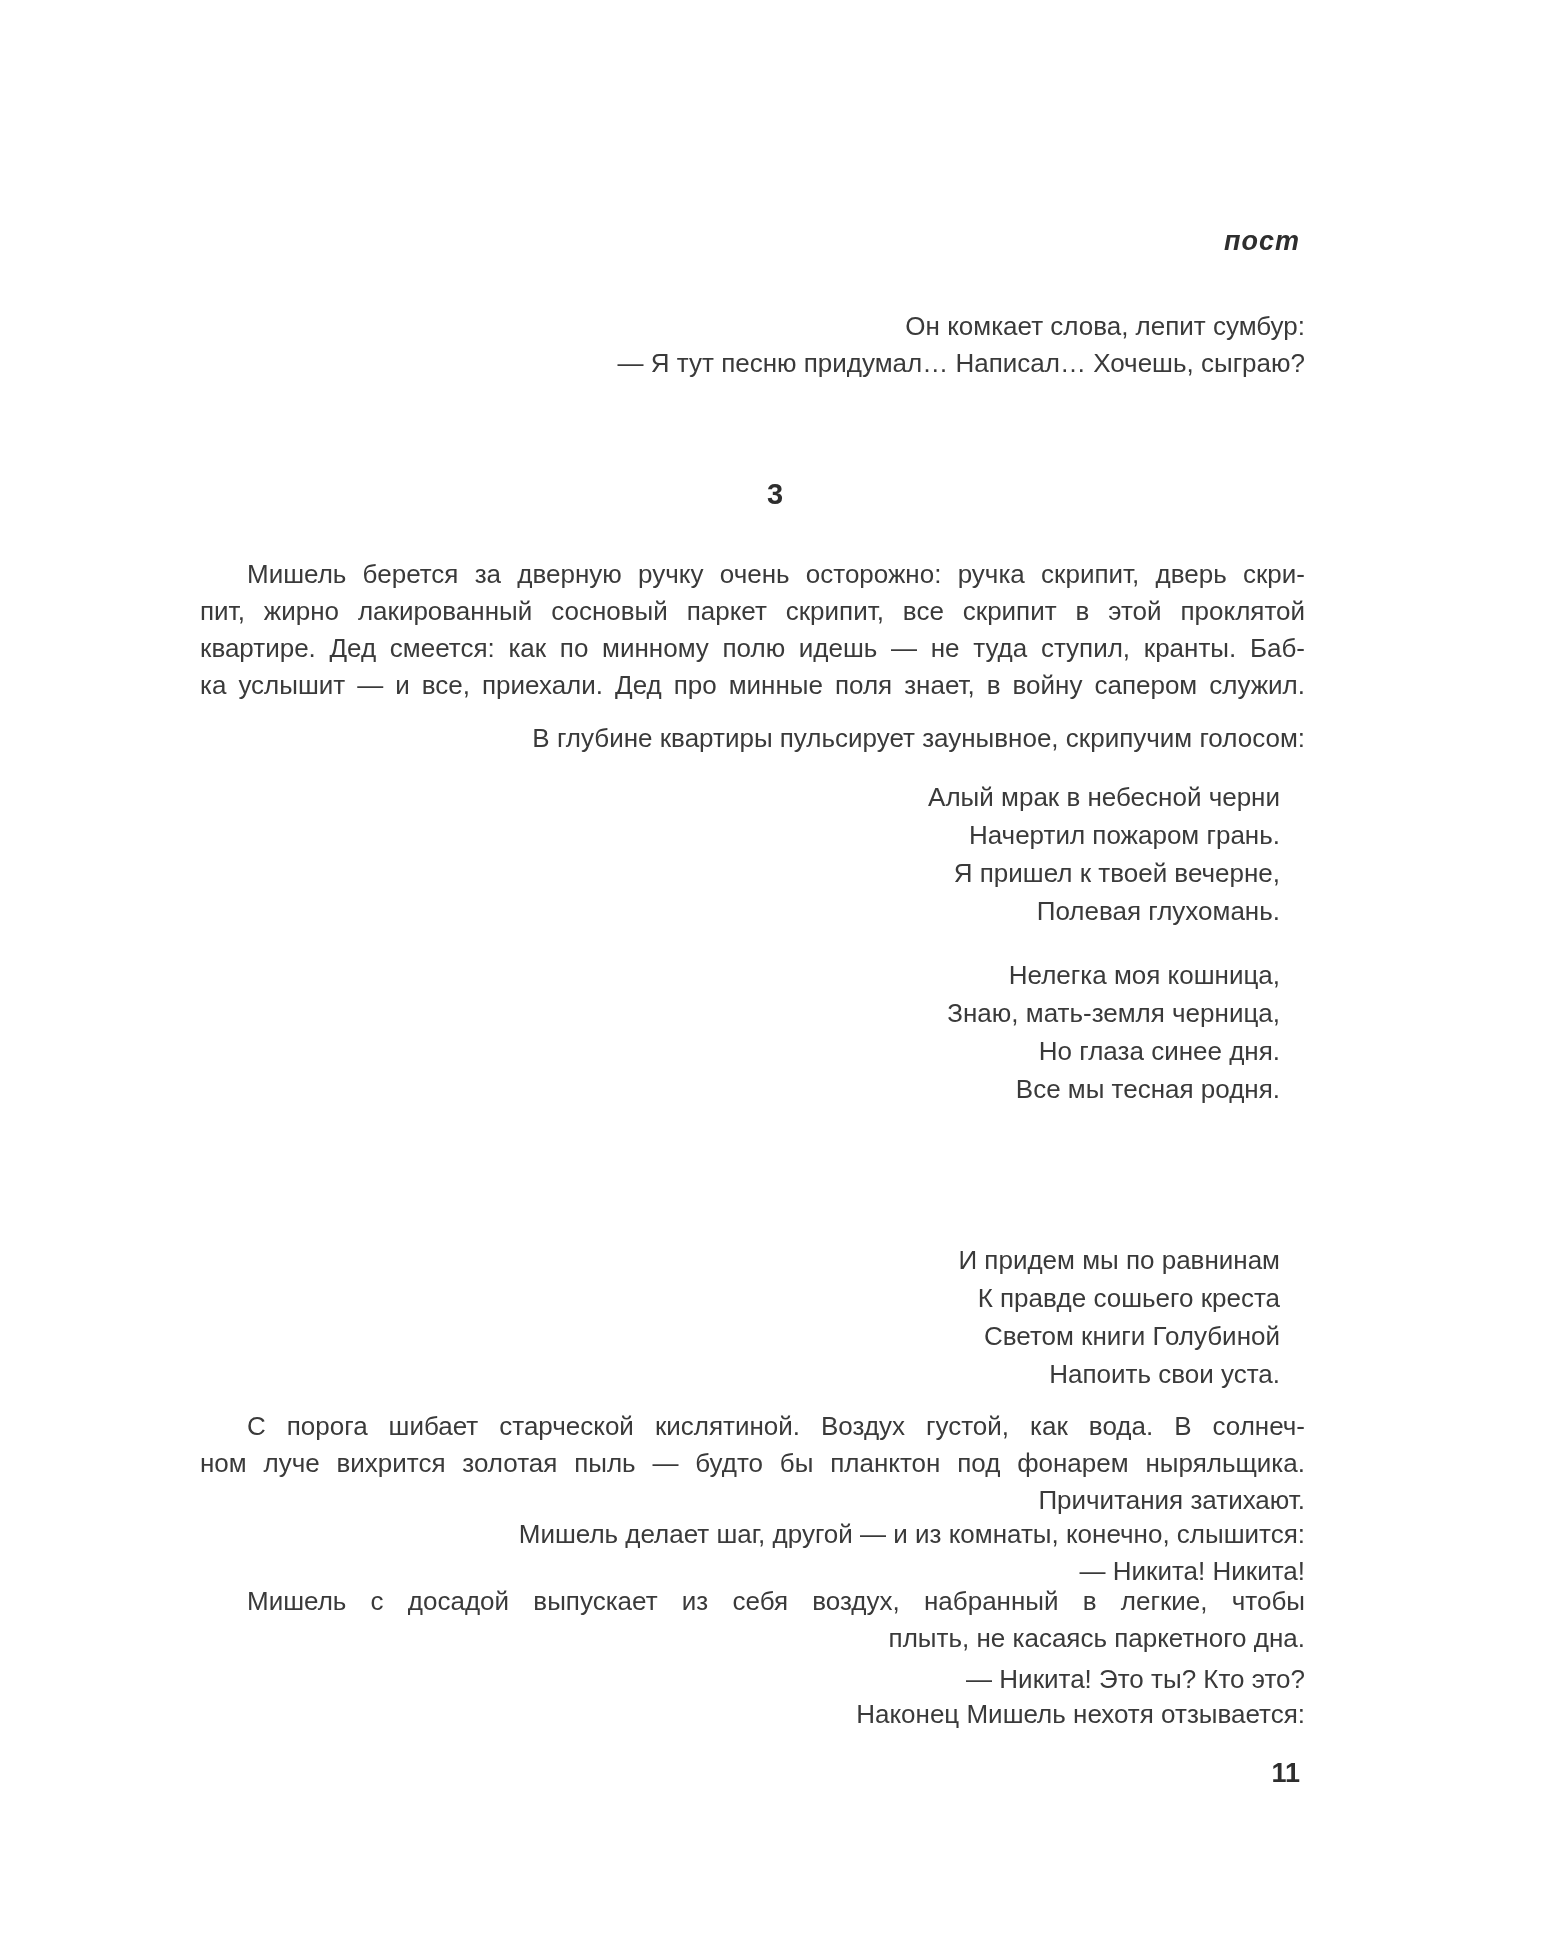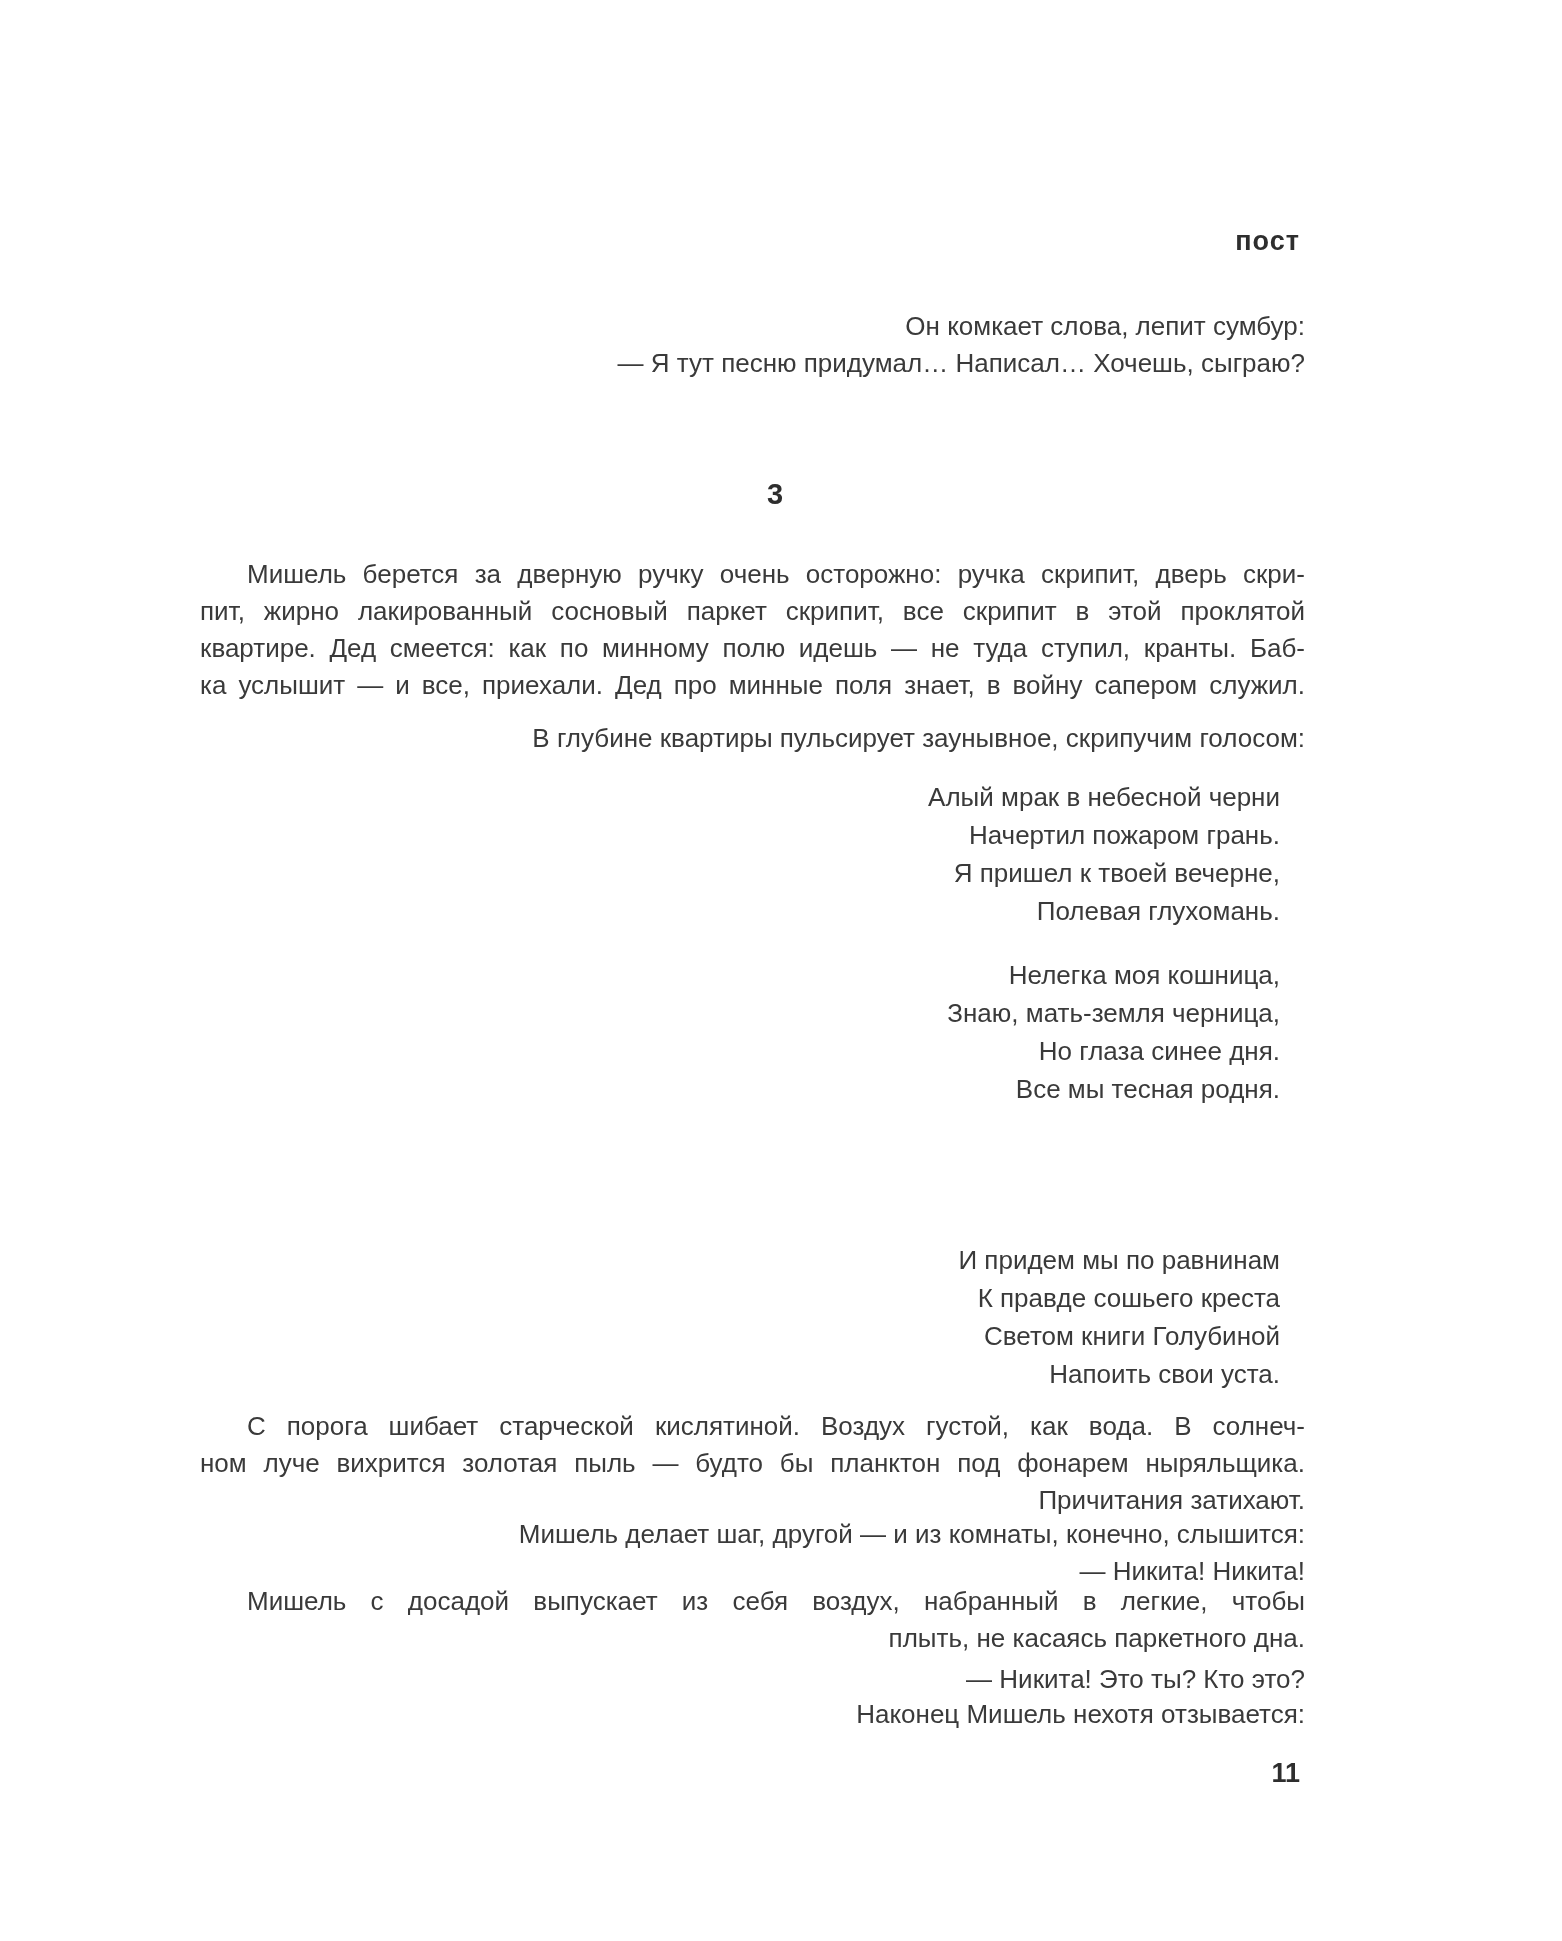--- a/index.html
+++ b/index.html
@@ -13,20 +13,21 @@
     overflow: hidden;
   }
   .running-header {
     position: absolute;
     top: 226px;
     right: 262px;
     font-size: 27px;
     font-weight: 700;
     color: #2e2e2e;
     letter-spacing: 1px;
+    font-style: italic;
   }
   .block {
     position: absolute;
     left: 200px;
     width: 1105px;
   }
   .section-heading {
     position: absolute;
     left: 200px;
     width: 1150px;

